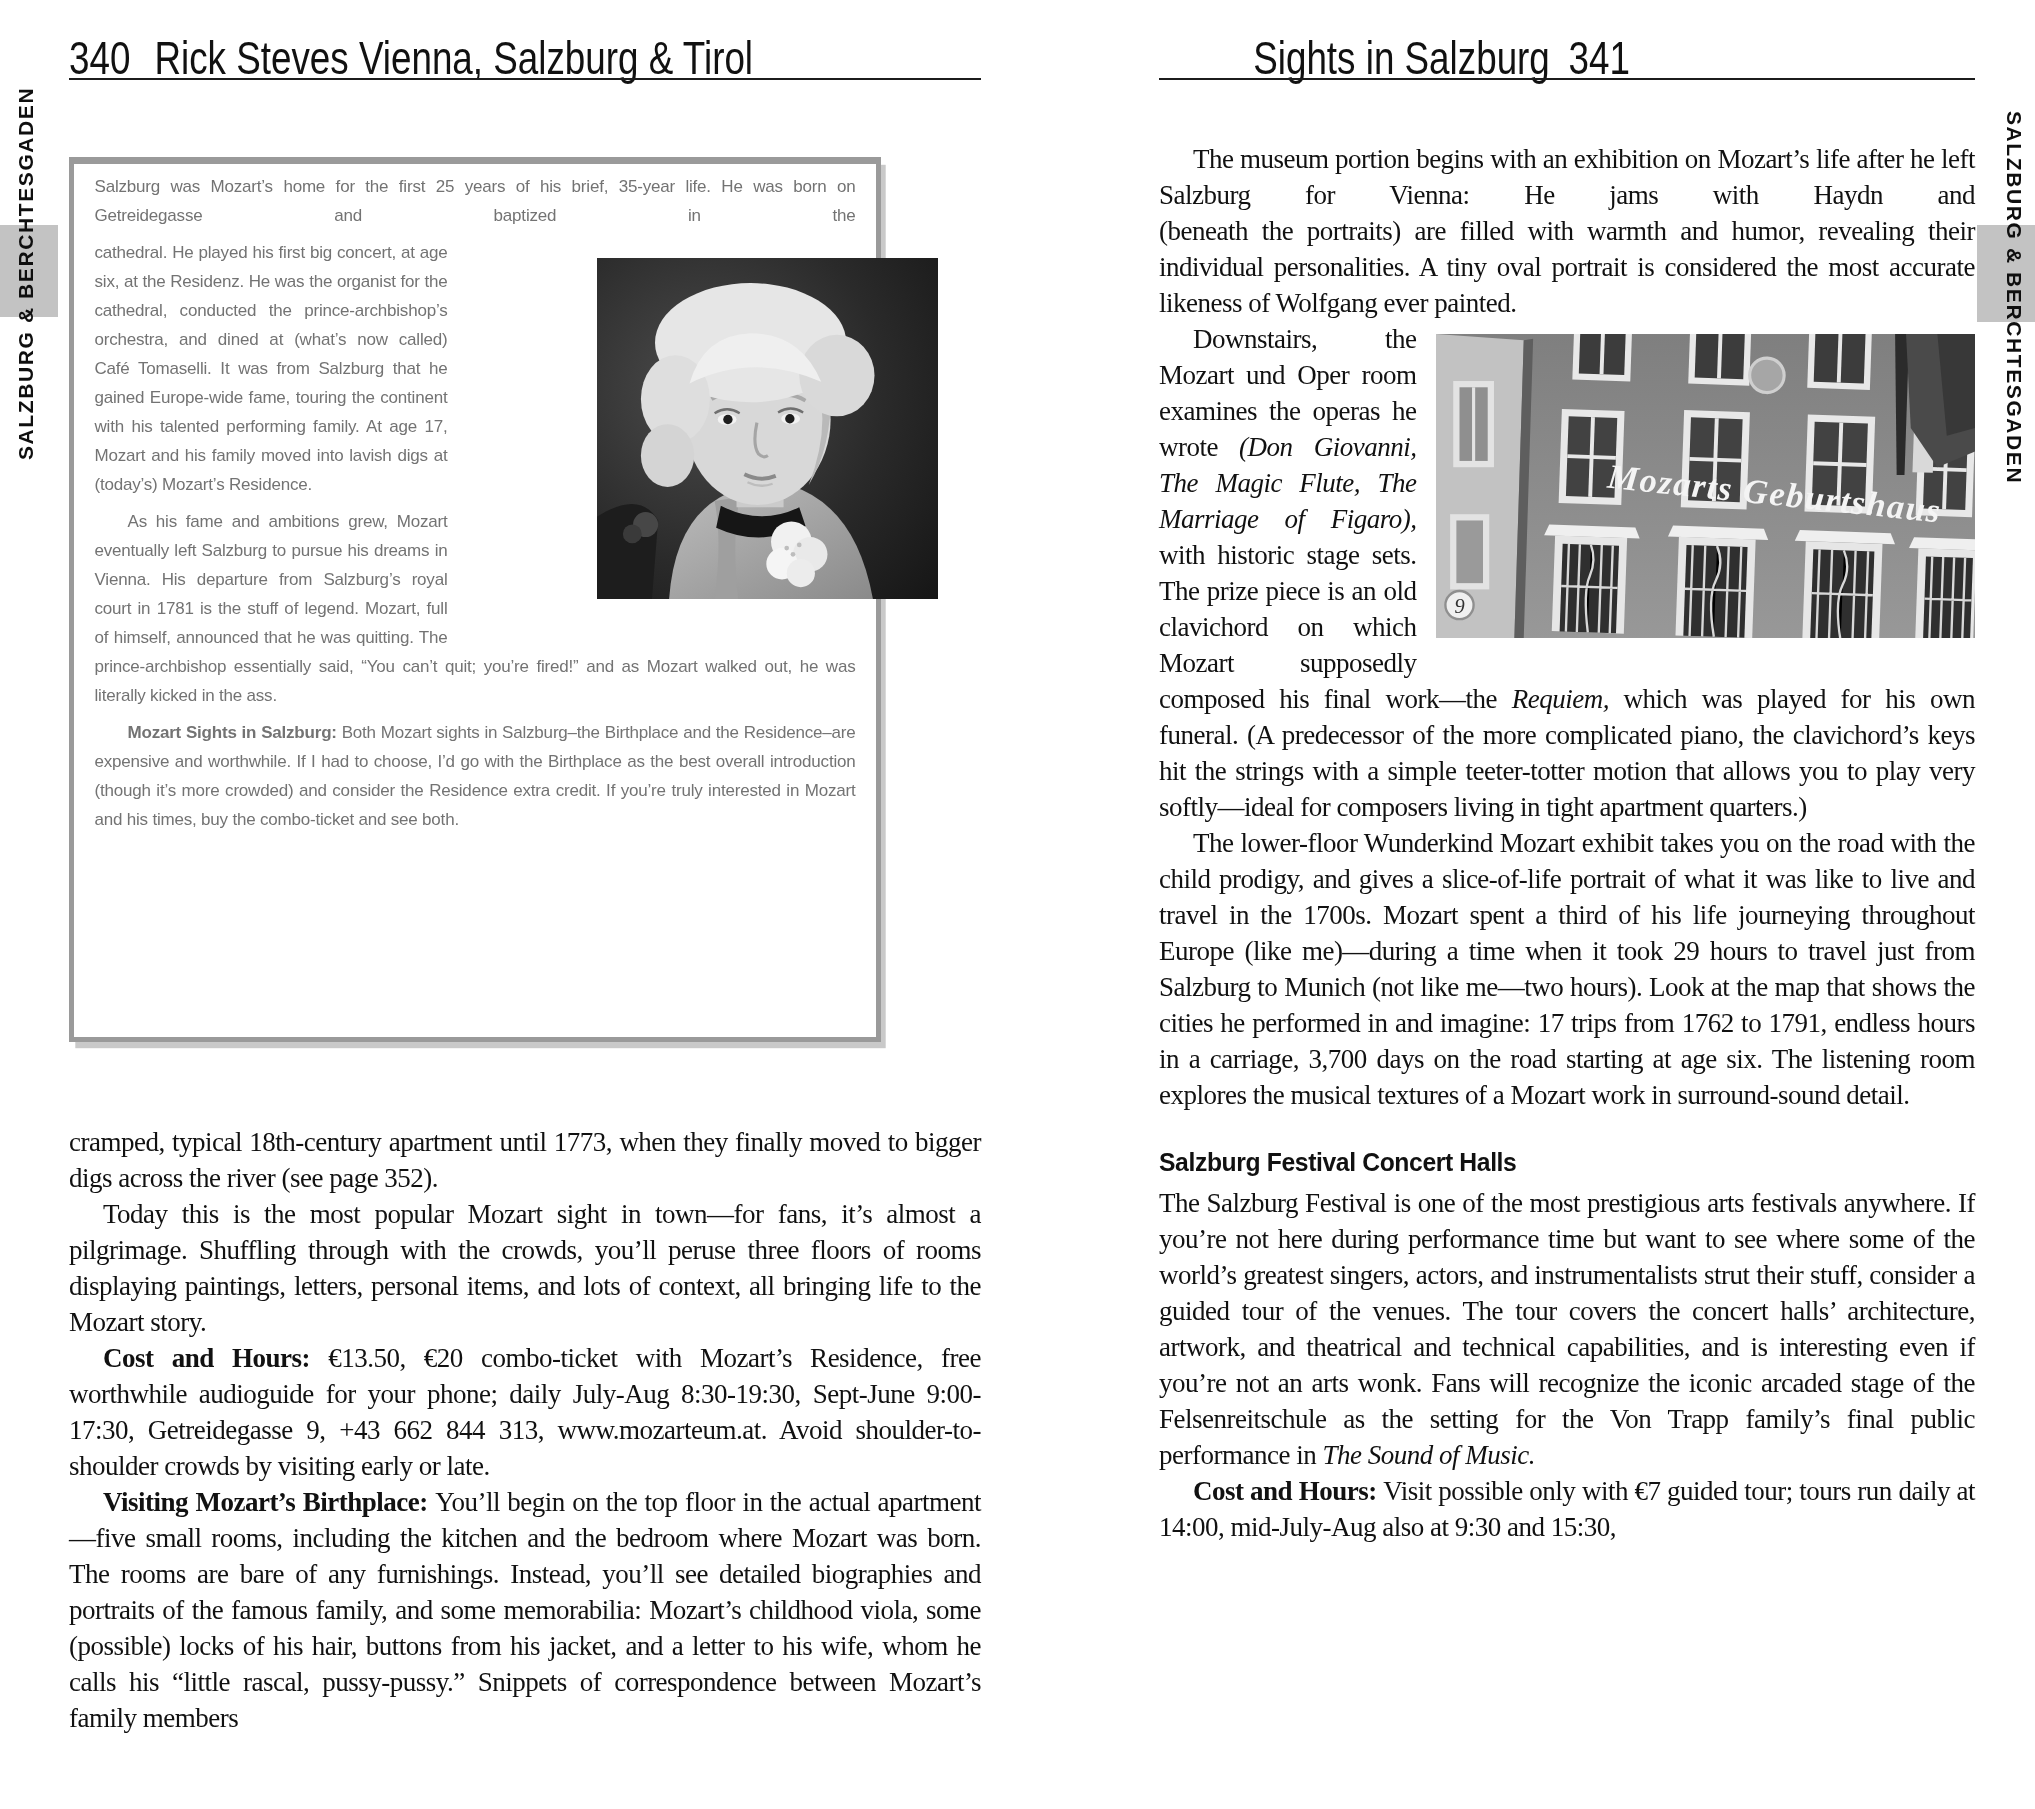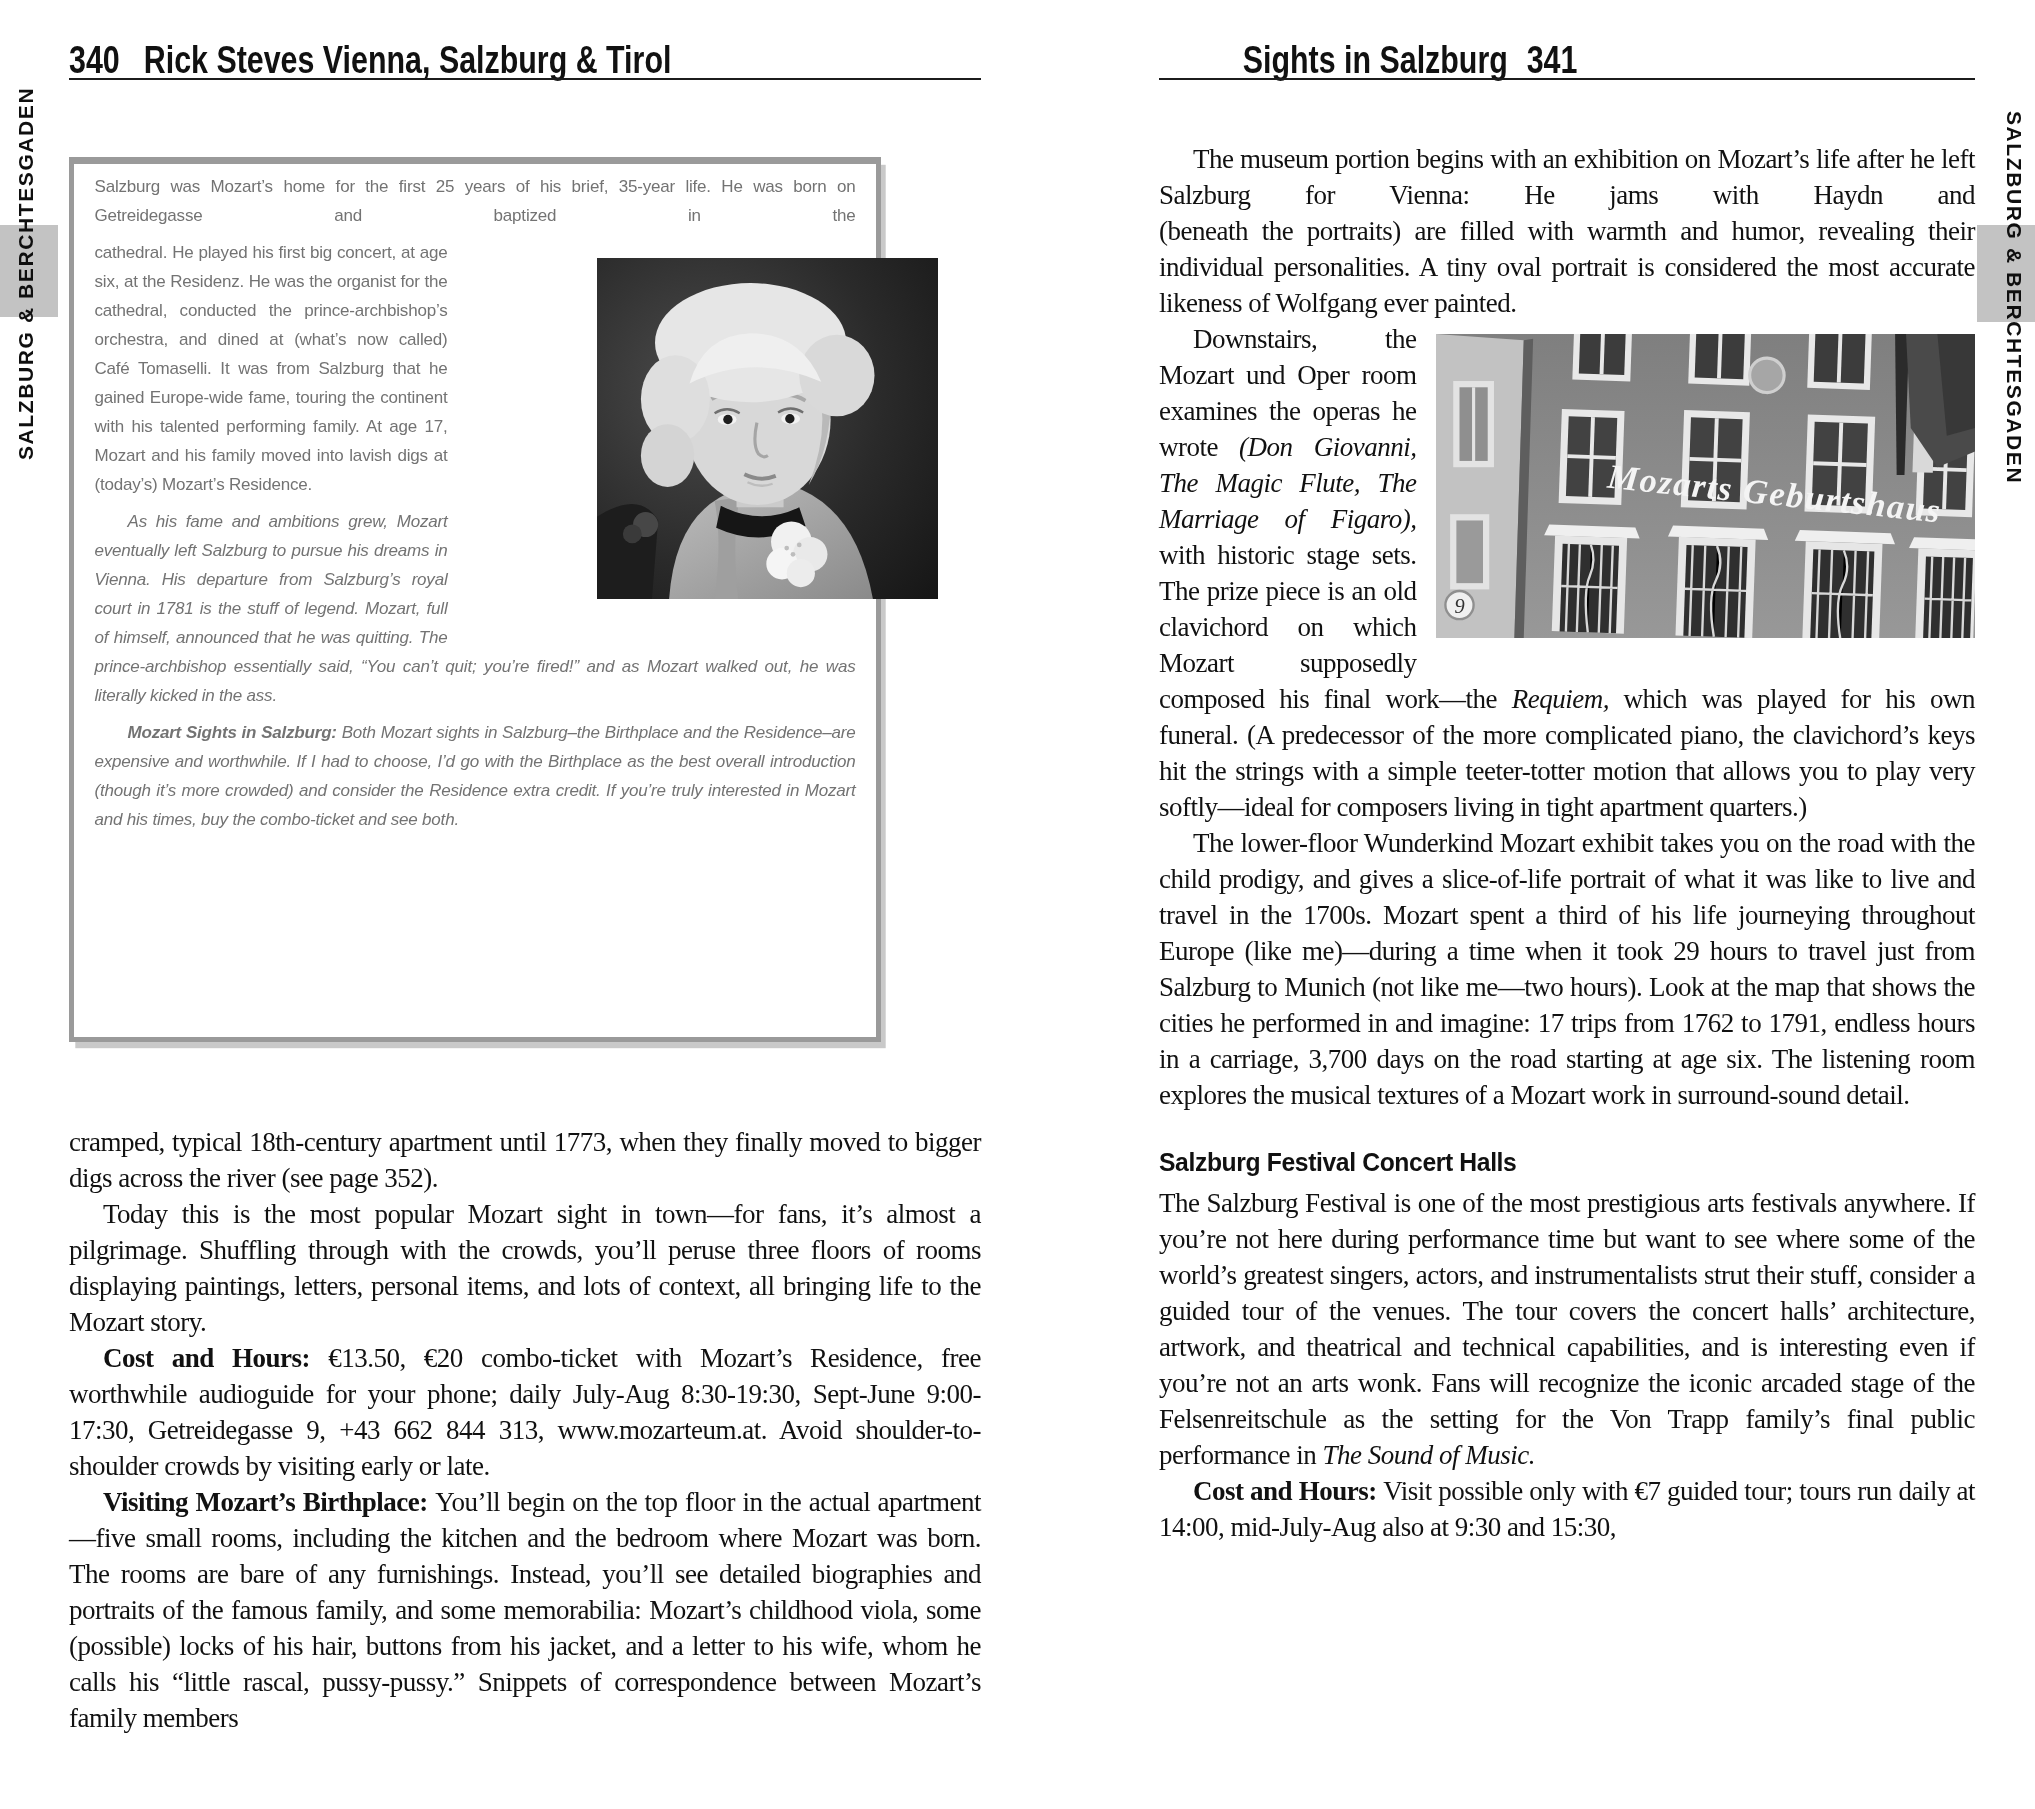--- a/index.html
+++ b/index.html
@@ -16,22 +16,22 @@
     font-size:21px;letter-spacing:1.6px;white-space:nowrap;color:#0f0f0f;
     transform-origin:0 0;
   }
   .vtab-left{left:14px;top:460px;transform:rotate(-90deg);}
   .vtab-right{left:2026px;top:111px;transform:rotate(90deg);}
   
   .page{position:absolute;top:0;}
   .page-left{left:69px;width:912px;}
   .page-right{left:1159px;width:816px;}
   .page-hdr{
-    position:absolute;top:39px;left:0;width:100%;
-    font-family:"Liberation Sans", sans-serif;font-weight:700;font-size:38px;
+    position:absolute;top:31px;left:0;width:100%;
+    font-family:"Liberation Sans", sans-serif;font-weight:400;font-size:46px;
     white-space:nowrap;
   }
   .hdr-scale{display:inline-block;transform:scaleX(0.8);transform-origin:left center;}
   .page-right .page-hdr{text-align:left;}
   .page-right .hdr-scale{transform-origin:right center;}
   .pnum-left{margin-right:30px;}
   .pnum-right{margin-left:23.5px;}
   .rule{position:absolute;top:78px;left:0;width:100%;height:2.3px;background:#1c1c1c;}
   
   .bodytext{position:absolute;left:0;width:100%;}
@@ -58,21 +58,21 @@
   }
   .box-title{
     margin:12.5px 0 9.4px 0;text-align:center;color:#6b6b6b;
     font-family:"Liberation Sans", sans-serif;font-weight:700;font-size:45px;line-height:49px;
   }
   .box-title-scale{display:inline-block;transform:scaleX(0.88);transform-origin:center;}
   p.sbox{
     margin:8px;font-family:"Liberation Sans", sans-serif;font-size:17px;line-height:29px;
     text-align:justify;letter-spacing:-0.2px;color:#737373;
   }
-  .sbox-indent{text-indent:33px;font-style:italic;}
+  .sbox-indent{text-indent:33px;}
   .portrait-float{
     float:right;width:341px;height:341px;margin:20.4px -82px 43px 149px;display:block;
   }
   
   .photo-float{
     float:right;width:539px;height:304px;margin:12.5px 0 23.5px 19.6px;display:block;
   }
   svg{display:block;}
 </style>
 </head>

